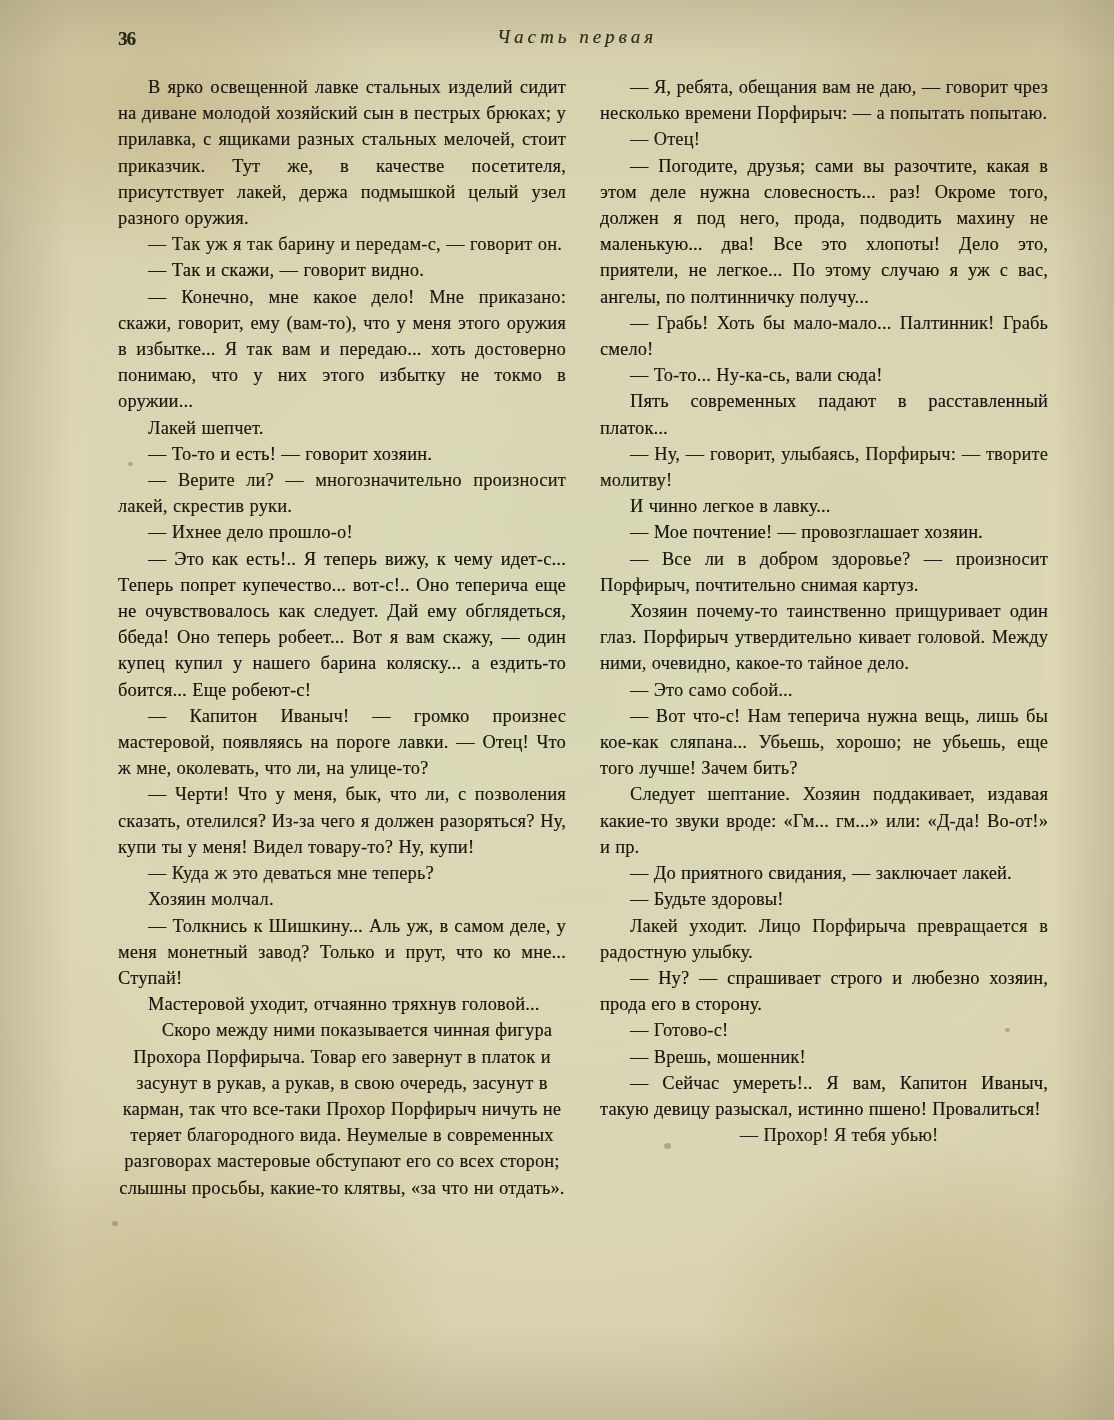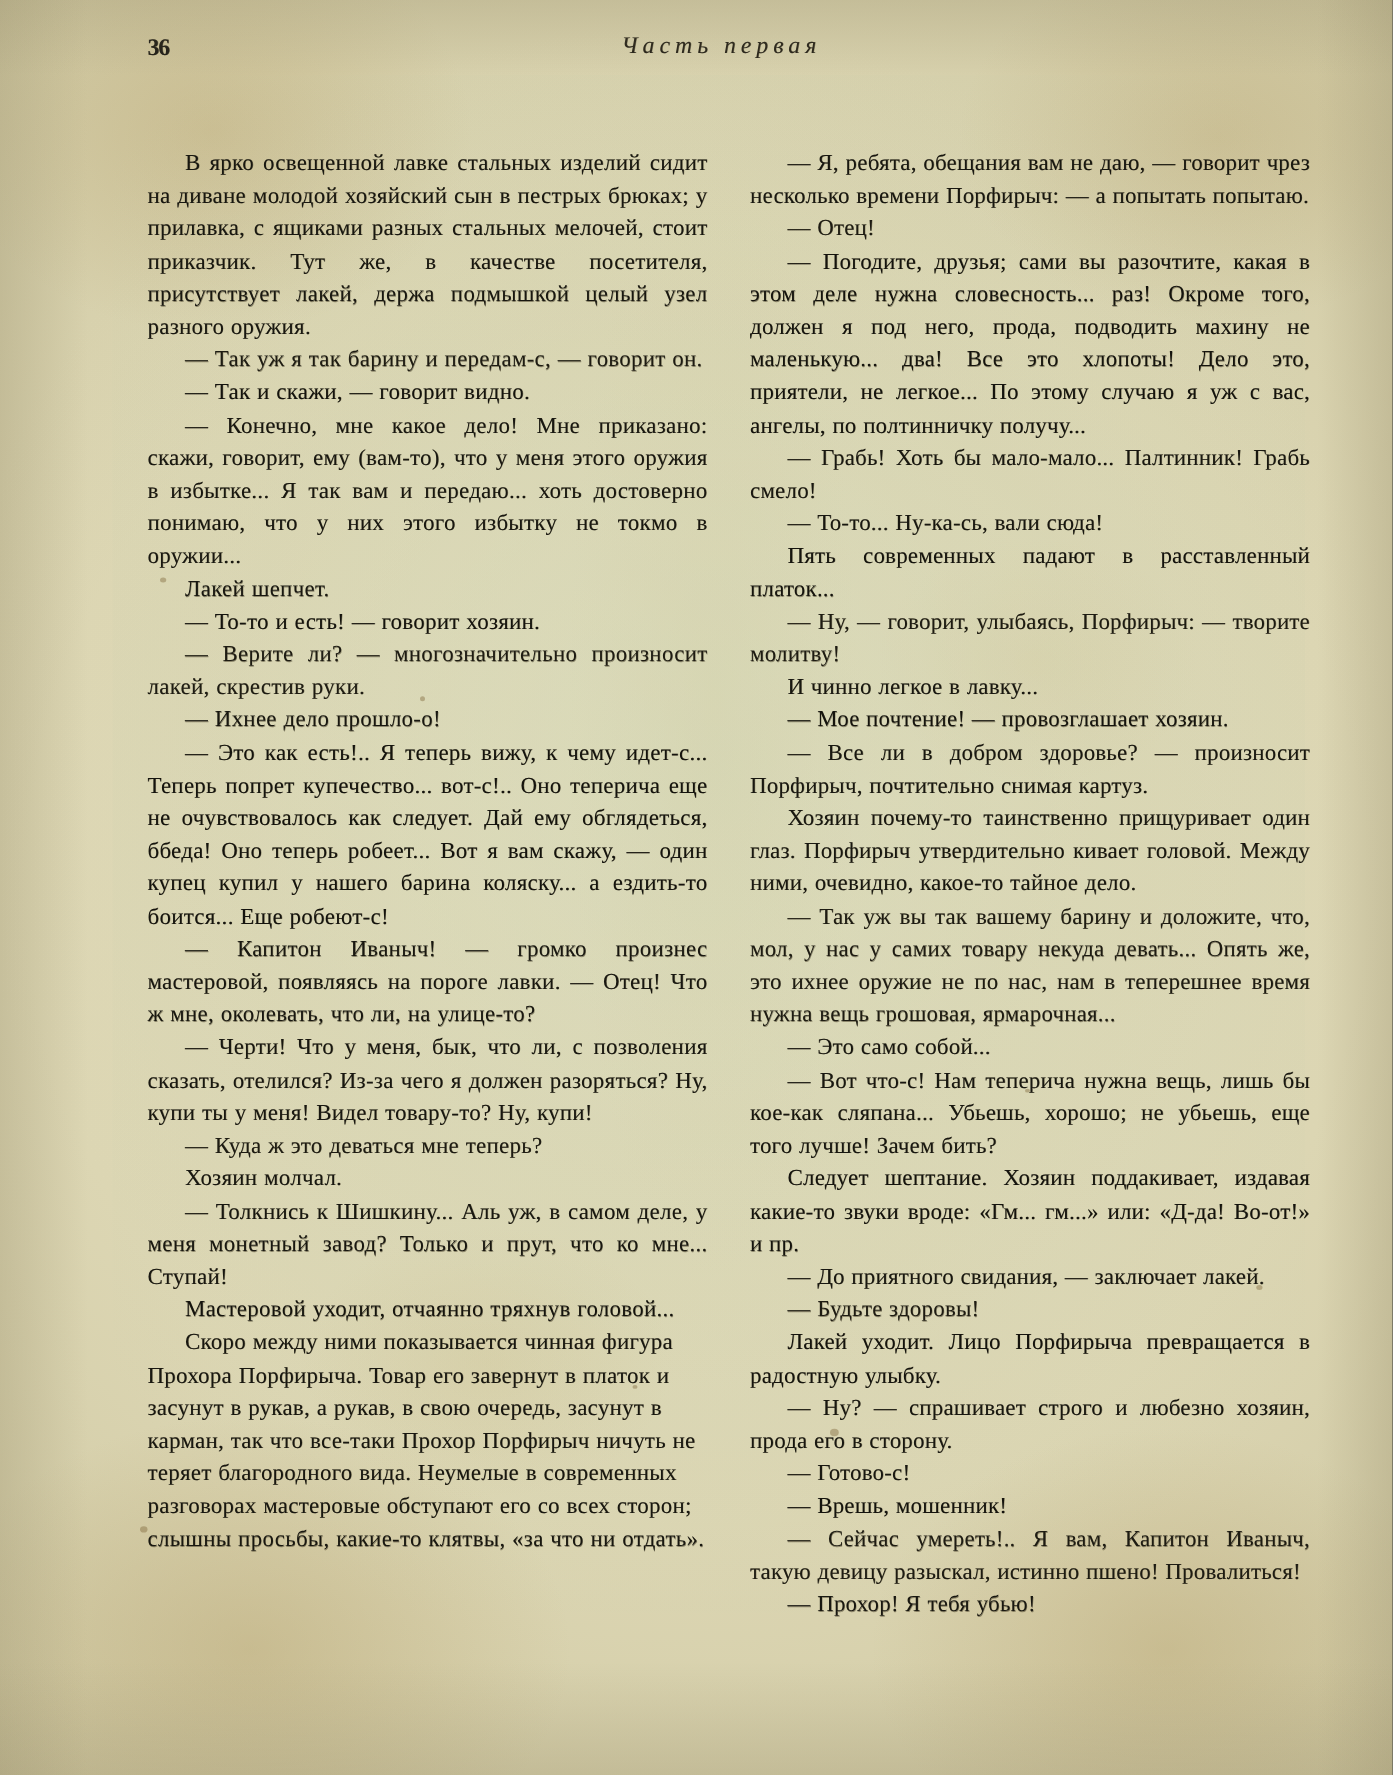--- a/index.html
+++ b/index.html
@@ -88,36 +88,35 @@
   .columns {
     position: absolute;
     left: 118px;
     top: 74px;
     width: 930px;
     display: flex;
     gap: 34px;
   }
   .col {
     width: 448px;
-    margin-top: 43px;
   }
   .col p {
     margin: 0;
     font-size: 18.3px;
     line-height: 26.2px;
     text-align: justify;
     text-justify: inter-word;
     color: #181710;
     letter-spacing: 0.25px;
     word-spacing: 0.5px;
     text-shadow: 0.35px 0.25px 0.25px rgba(48,40,20,0.45);
     -webkit-font-smoothing: none;
   }
   .col p.ind { text-indent: 30px; }
-  .col p.last { text-align: left; }
+  .col p.last { text-align: center; }
 
   
   .col p:nth-child(3n)   { color: #14130d; }
   .col p:nth-child(5n+2) { color: #1d1b12; }
 
   
   .col.right p { letter-spacing: 0.2px; }
 
   .edge-fade-right {
     position: absolute;
@@ -196,21 +195,20 @@
       <p class="ind">— Отец!</p>
       <p class="ind">— Погодите, друзья; сами вы разочтите, какая в этом деле нужна словесность... раз! Окроме того, должен я под него, прода, подводить махину не маленькую... два! Все это хлопоты! Дело это, приятели, не легкое... По этому случаю я уж с вас, ангелы, по полтинничку получу...</p>
       <p class="ind">— Грабь! Хоть бы мало-мало... Палтинник! Грабь смело!</p>
       <p class="ind">— То-то... Ну-ка-сь, вали сюда!</p>
       <p class="ind">Пять современных падают в расставленный платок...</p>
       <p class="ind">— Ну, — говорит, улыбаясь, Порфирыч: — творите молитву!</p>
       <p class="ind">И чинно легкое в лавку...</p>
       <p class="ind">— Мое почтение! — провозглашает хозяин.</p>
       <p class="ind">— Все ли в добром здоровье? — произносит Порфирыч, почтительно снимая картуз.</p>
       <p class="ind">Хозяин почему-то таинственно прищуривает один глаз. Порфирыч утвердительно кивает головой. Между ними, очевидно, какое-то тайное дело.</p>
-      <p class="ind">— Так уж вы так вашему барину и доложите, что, мол, у нас у самих товару некуда девать... Опять же, это ихнее оружие не по нас, нам в теперешнее время нужна вещь грошовая, ярмарочная...</p>
       <p class="ind">— Это само собой...</p>
       <p class="ind">— Вот что-с! Нам теперича нужна вещь, лишь бы кое-как сляпана... Убьешь, хорошо; не убьешь, еще того лучше! Зачем бить?</p>
       <p class="ind">Следует шептание. Хозяин поддакивает, издавая какие-то звуки вроде: «Гм... гм...» или: «Д-да! Во-от!» и пр.</p>
       <p class="ind">— До приятного свидания, — заключает лакей.</p>
       <p class="ind">— Будьте здоровы!</p>
       <p class="ind">Лакей уходит. Лицо Порфирыча превращается в радостную улыбку.</p>
       <p class="ind">— Ну? — спрашивает строго и любезно хозяин, прода его в сторону.</p>
       <p class="ind">— Готово-с!</p>
       <p class="ind">— Врешь, мошенник!</p>
       <p class="ind">— Сейчас умереть!.. Я вам, Капитон Иваныч, такую девицу разыскал, истинно пшено! Провалиться!</p>

